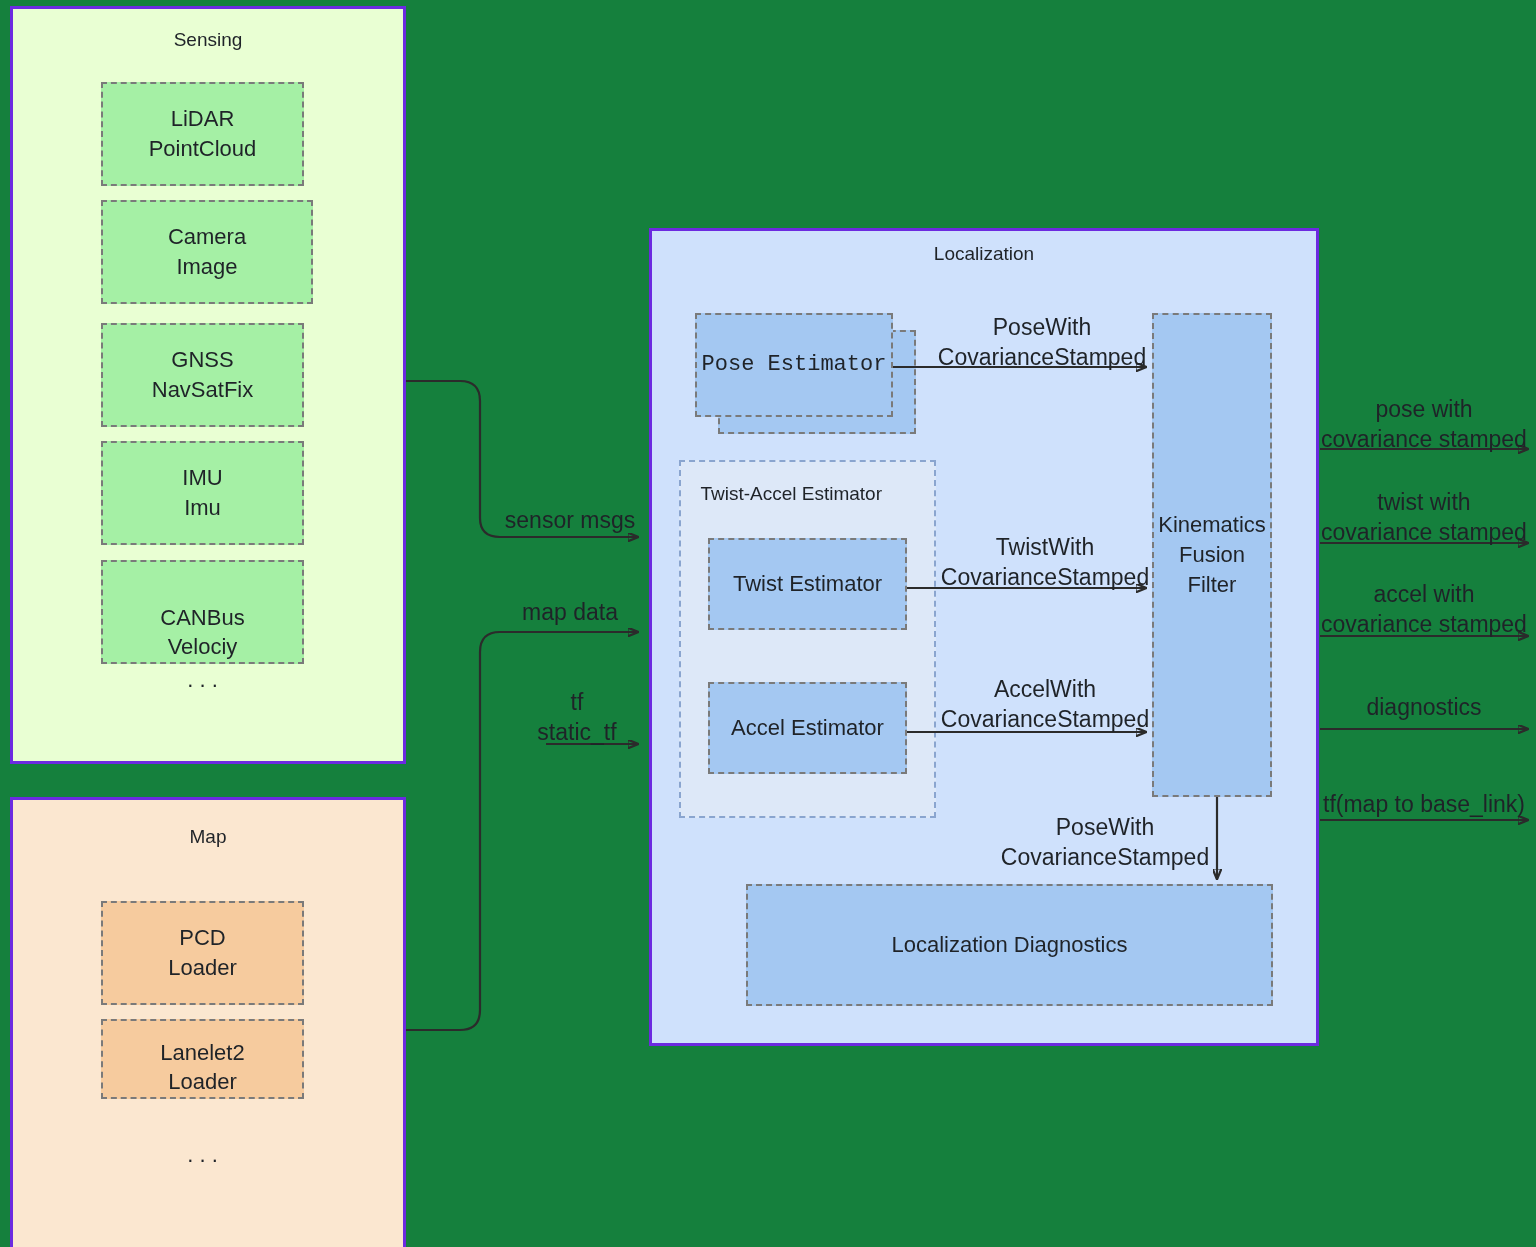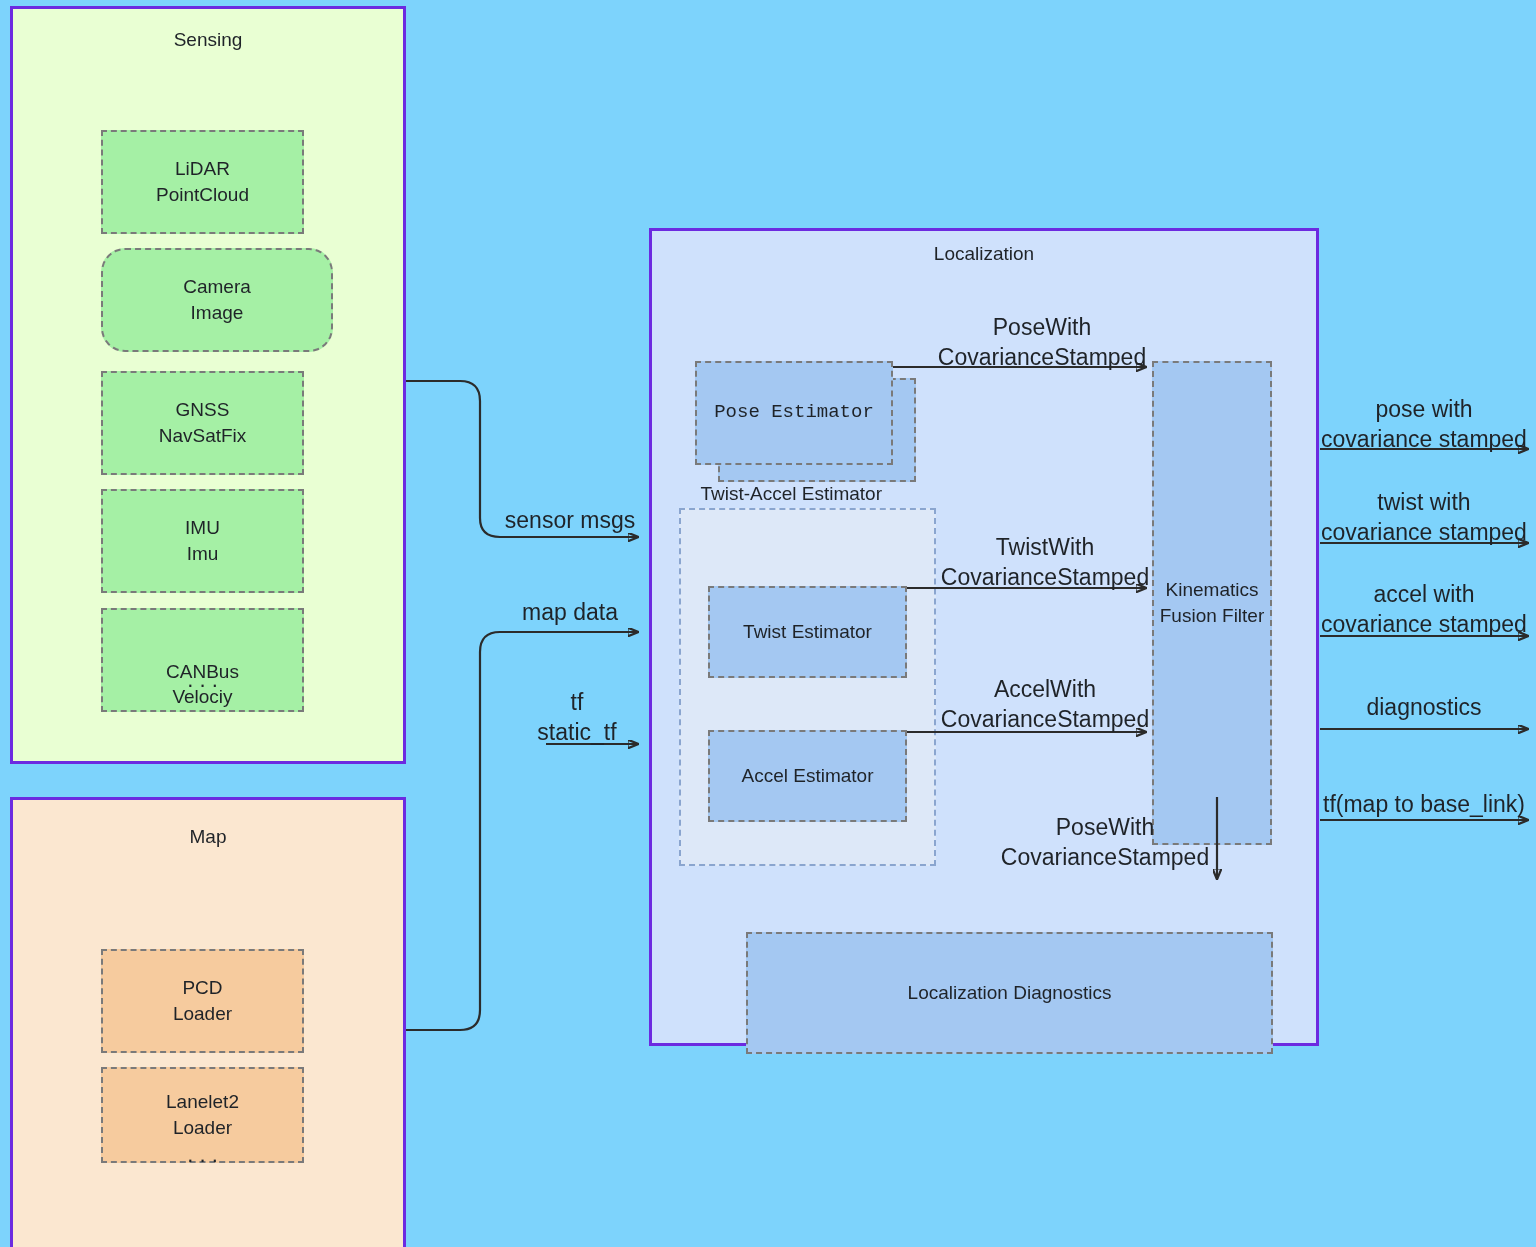--- a/index.html
+++ b/index.html
@@ -1,24 +1,24 @@
 <!DOCTYPE html>
 <html><head>
 <meta charset="utf-8">
 <style>
   html,body{margin:0;padding:0;background:#ffffff;}
   body{font-family:"Liberation Sans","DejaVu Sans",sans-serif;}
-  #stage{position:relative;width:1536px;height:1247px;overflow:hidden;background:#7dd3fc;}
+  #stage{position:relative;width:1536px;height:1247px;overflow:hidden;background:#15803d;}
 
   .grp{position:absolute;border:3px solid #6c2ae0;box-sizing:border-box;}
   .grp-title{position:absolute;left:0;right:0;text-align:center;font-size:19px;color:#1f2328;}
 
   .node{position:absolute;box-sizing:border-box;border:2px dashed #7a7a7a;
         display:flex;align-items:center;justify-content:center;text-align:center;
-        font-size:19px;color:#1f2328;line-height:1.35;margin-top:48px;}
+        font-size:22px;color:#1f2328;line-height:1.35;}
 
   .green-outer{background:#e9ffd3;}
   .green-node{background:#a5f0a5;}
   .orange-outer{background:#fbe7d0;}
   .orange-node{background:#f6cb9e;}
   .blue-outer{background:#cfe1fc;}
   .blue-node{background:#a4c8f2;}
   .blue-sub{background:#dde8f8;border:2px dashed #8aa5cf;}
 
   .sub-title{position:absolute;font-size:19px;color:#1f2328;}
@@ -38,21 +38,21 @@
 
   <div class="grp green-outer" style="left:10px;top:6px;width:396px;height:758px;">
     <div class="grp-title" style="top:20px;">Sensing</div>
   </div>
   <div class="node green-node" style="left:101px;top:82px;width:203px;height:104px;">
     <div>
       <div>LiDAR</div>
       <div>PointCloud</div>
     </div>
   </div>
-  <div class="node green-node" style="left:101px;top:200px;width:232px;height:104px;border-radius:24px;">
+  <div class="node green-node" style="left:101px;top:200px;width:212px;height:104px;">
     <div>
       <div>Camera</div>
       <div>Image</div>
     </div>
   </div>
   <div class="node green-node" style="left:101px;top:323px;width:203px;height:104px;">
     <div>
       <div>GNSS</div>
       <div>NavSatFix</div>
     </div>
@@ -75,21 +75,21 @@
 
   <div class="grp orange-outer" style="left:10px;top:797px;width:396px;height:493px;">
     <div class="grp-title" style="top:26px;">Map</div>
   </div>
   <div class="node orange-node" style="left:101px;top:901px;width:203px;height:104px;">
     <div>
       <div>PCD</div>
       <div>Loader</div>
     </div>
   </div>
-  <div class="node orange-node" style="left:101px;top:1019px;width:203px;height:96px;">
+  <div class="node orange-node" style="left:101px;top:1019px;width:203px;height:80px;align-items:flex-end;">
     <div>
       <div>Lanelet2</div>
       <div>Loader</div>
     </div>
   </div>
   <div class="dots" style="left:101px;top:1138px;width:203px;">.
 .
 .</div>
 
   <div class="grp blue-outer" style="left:649px;top:228px;width:670px;height:818px;">

